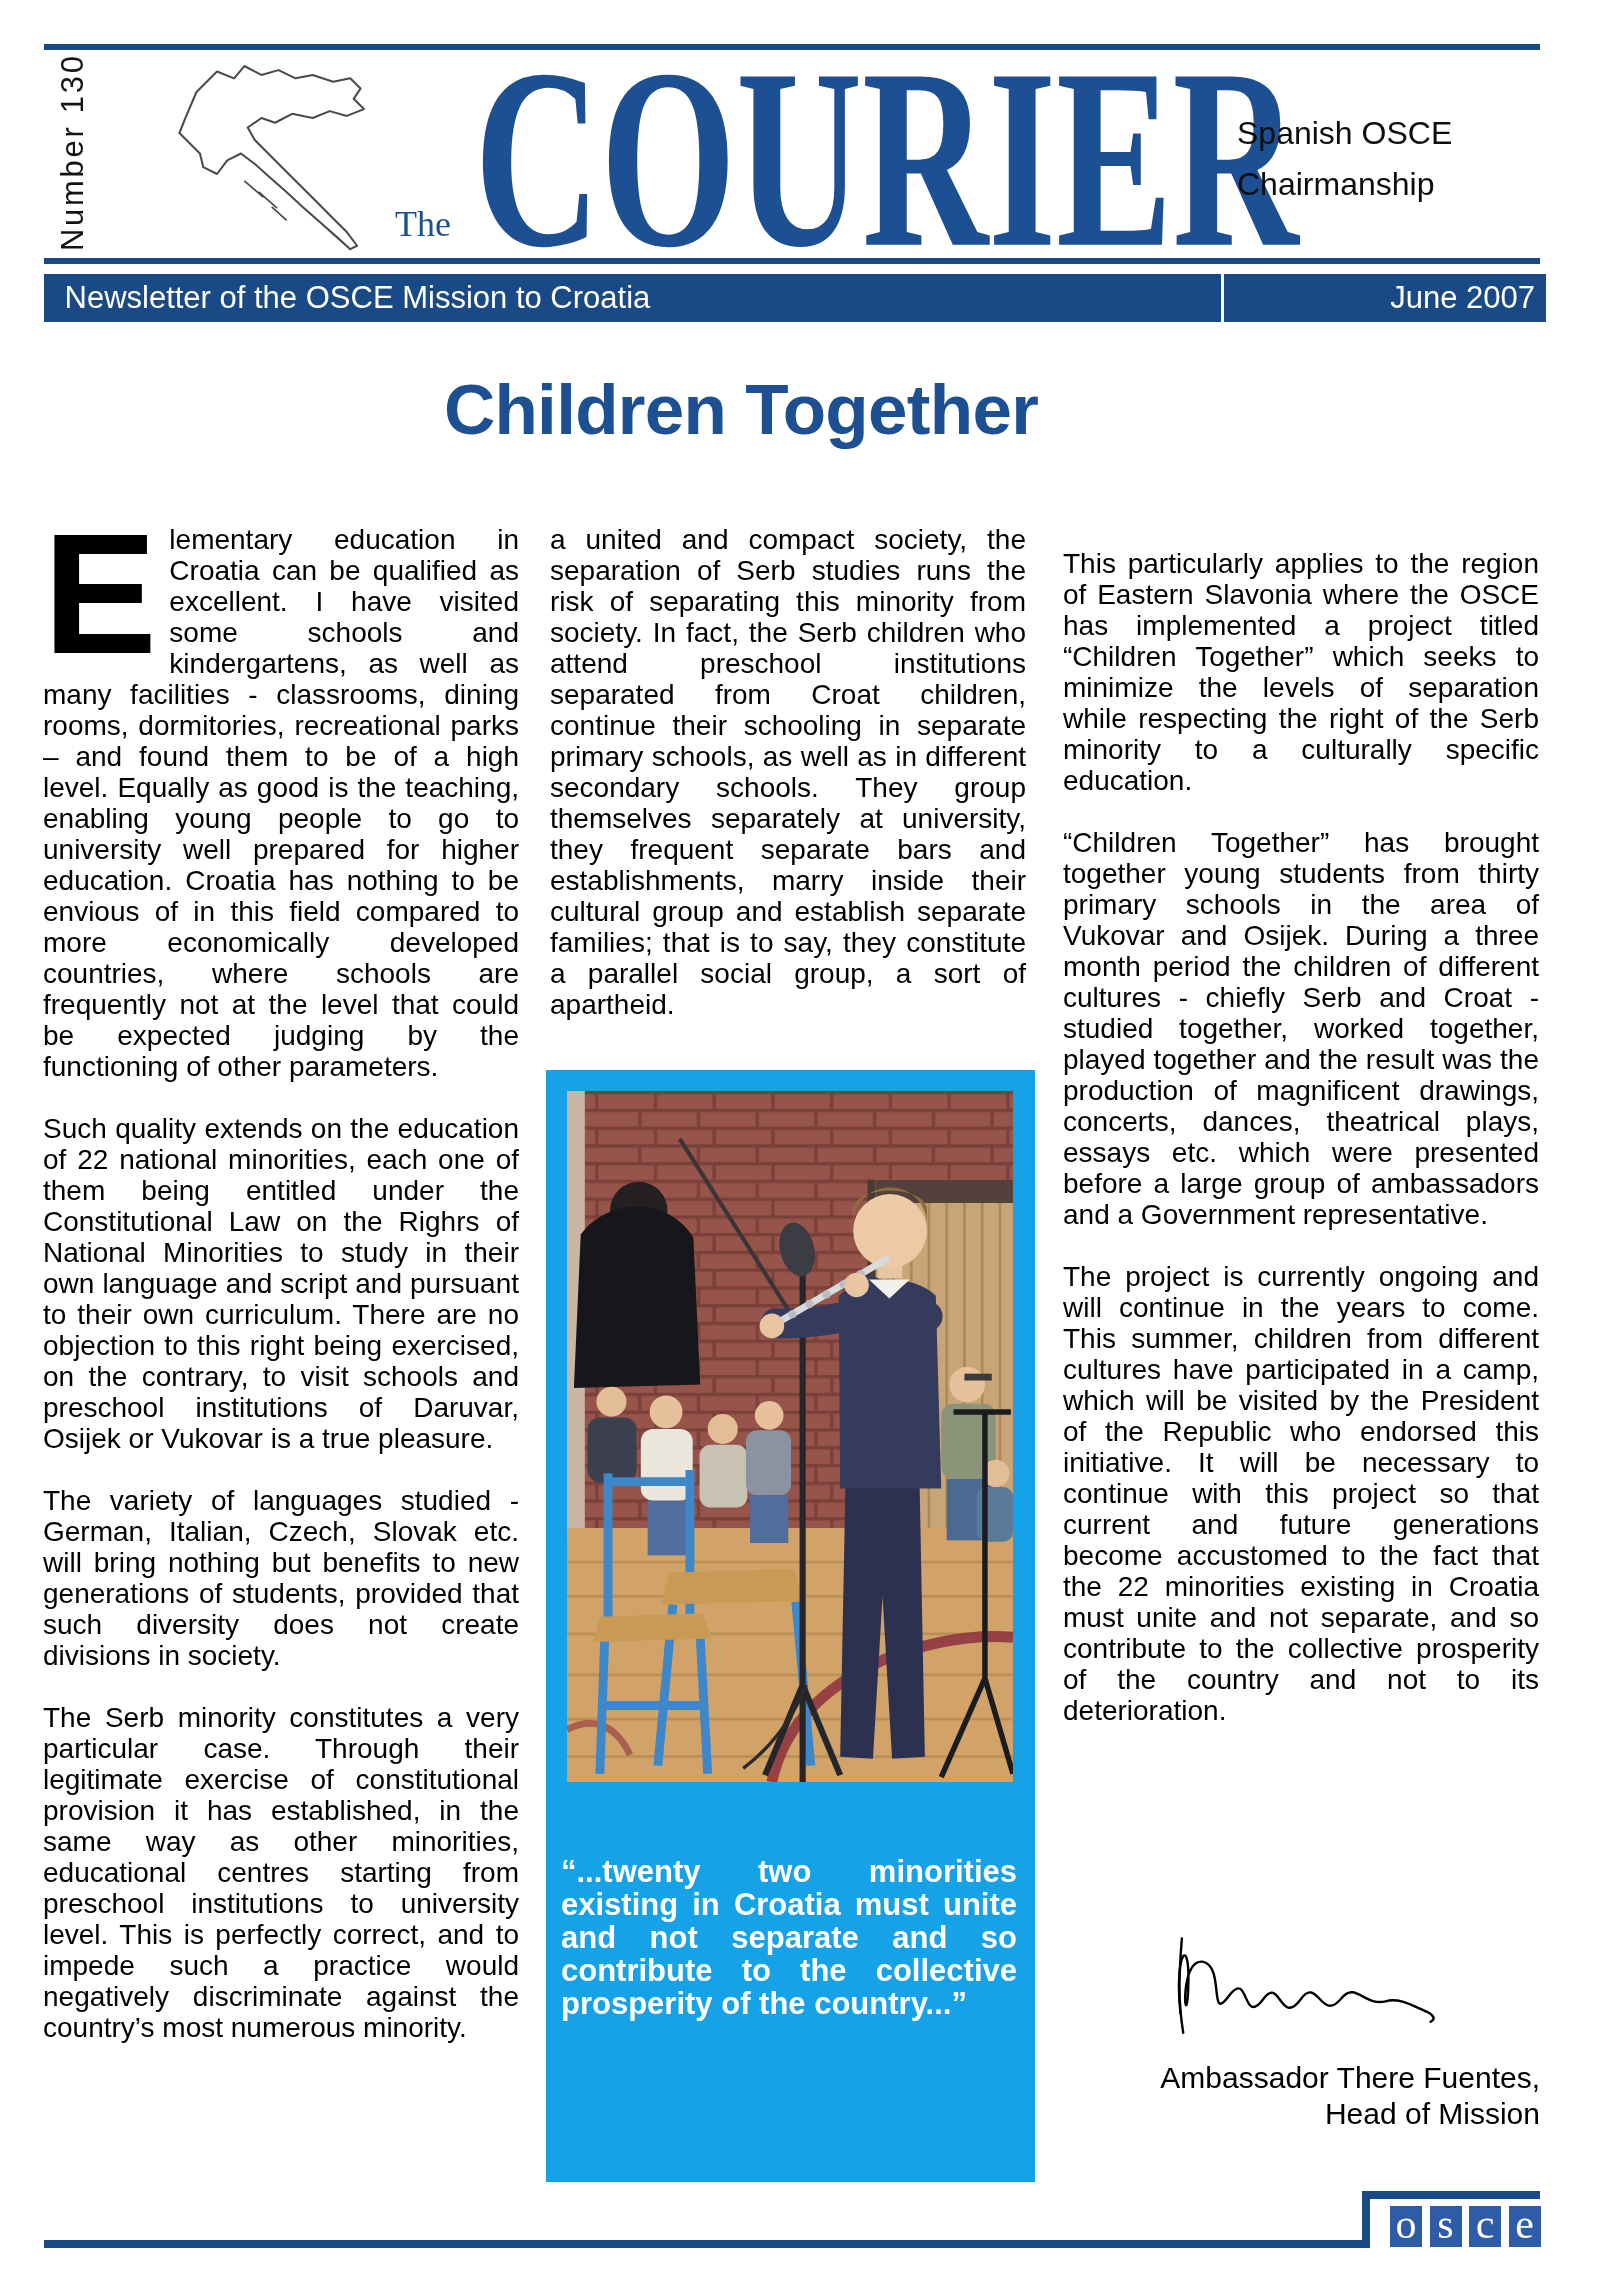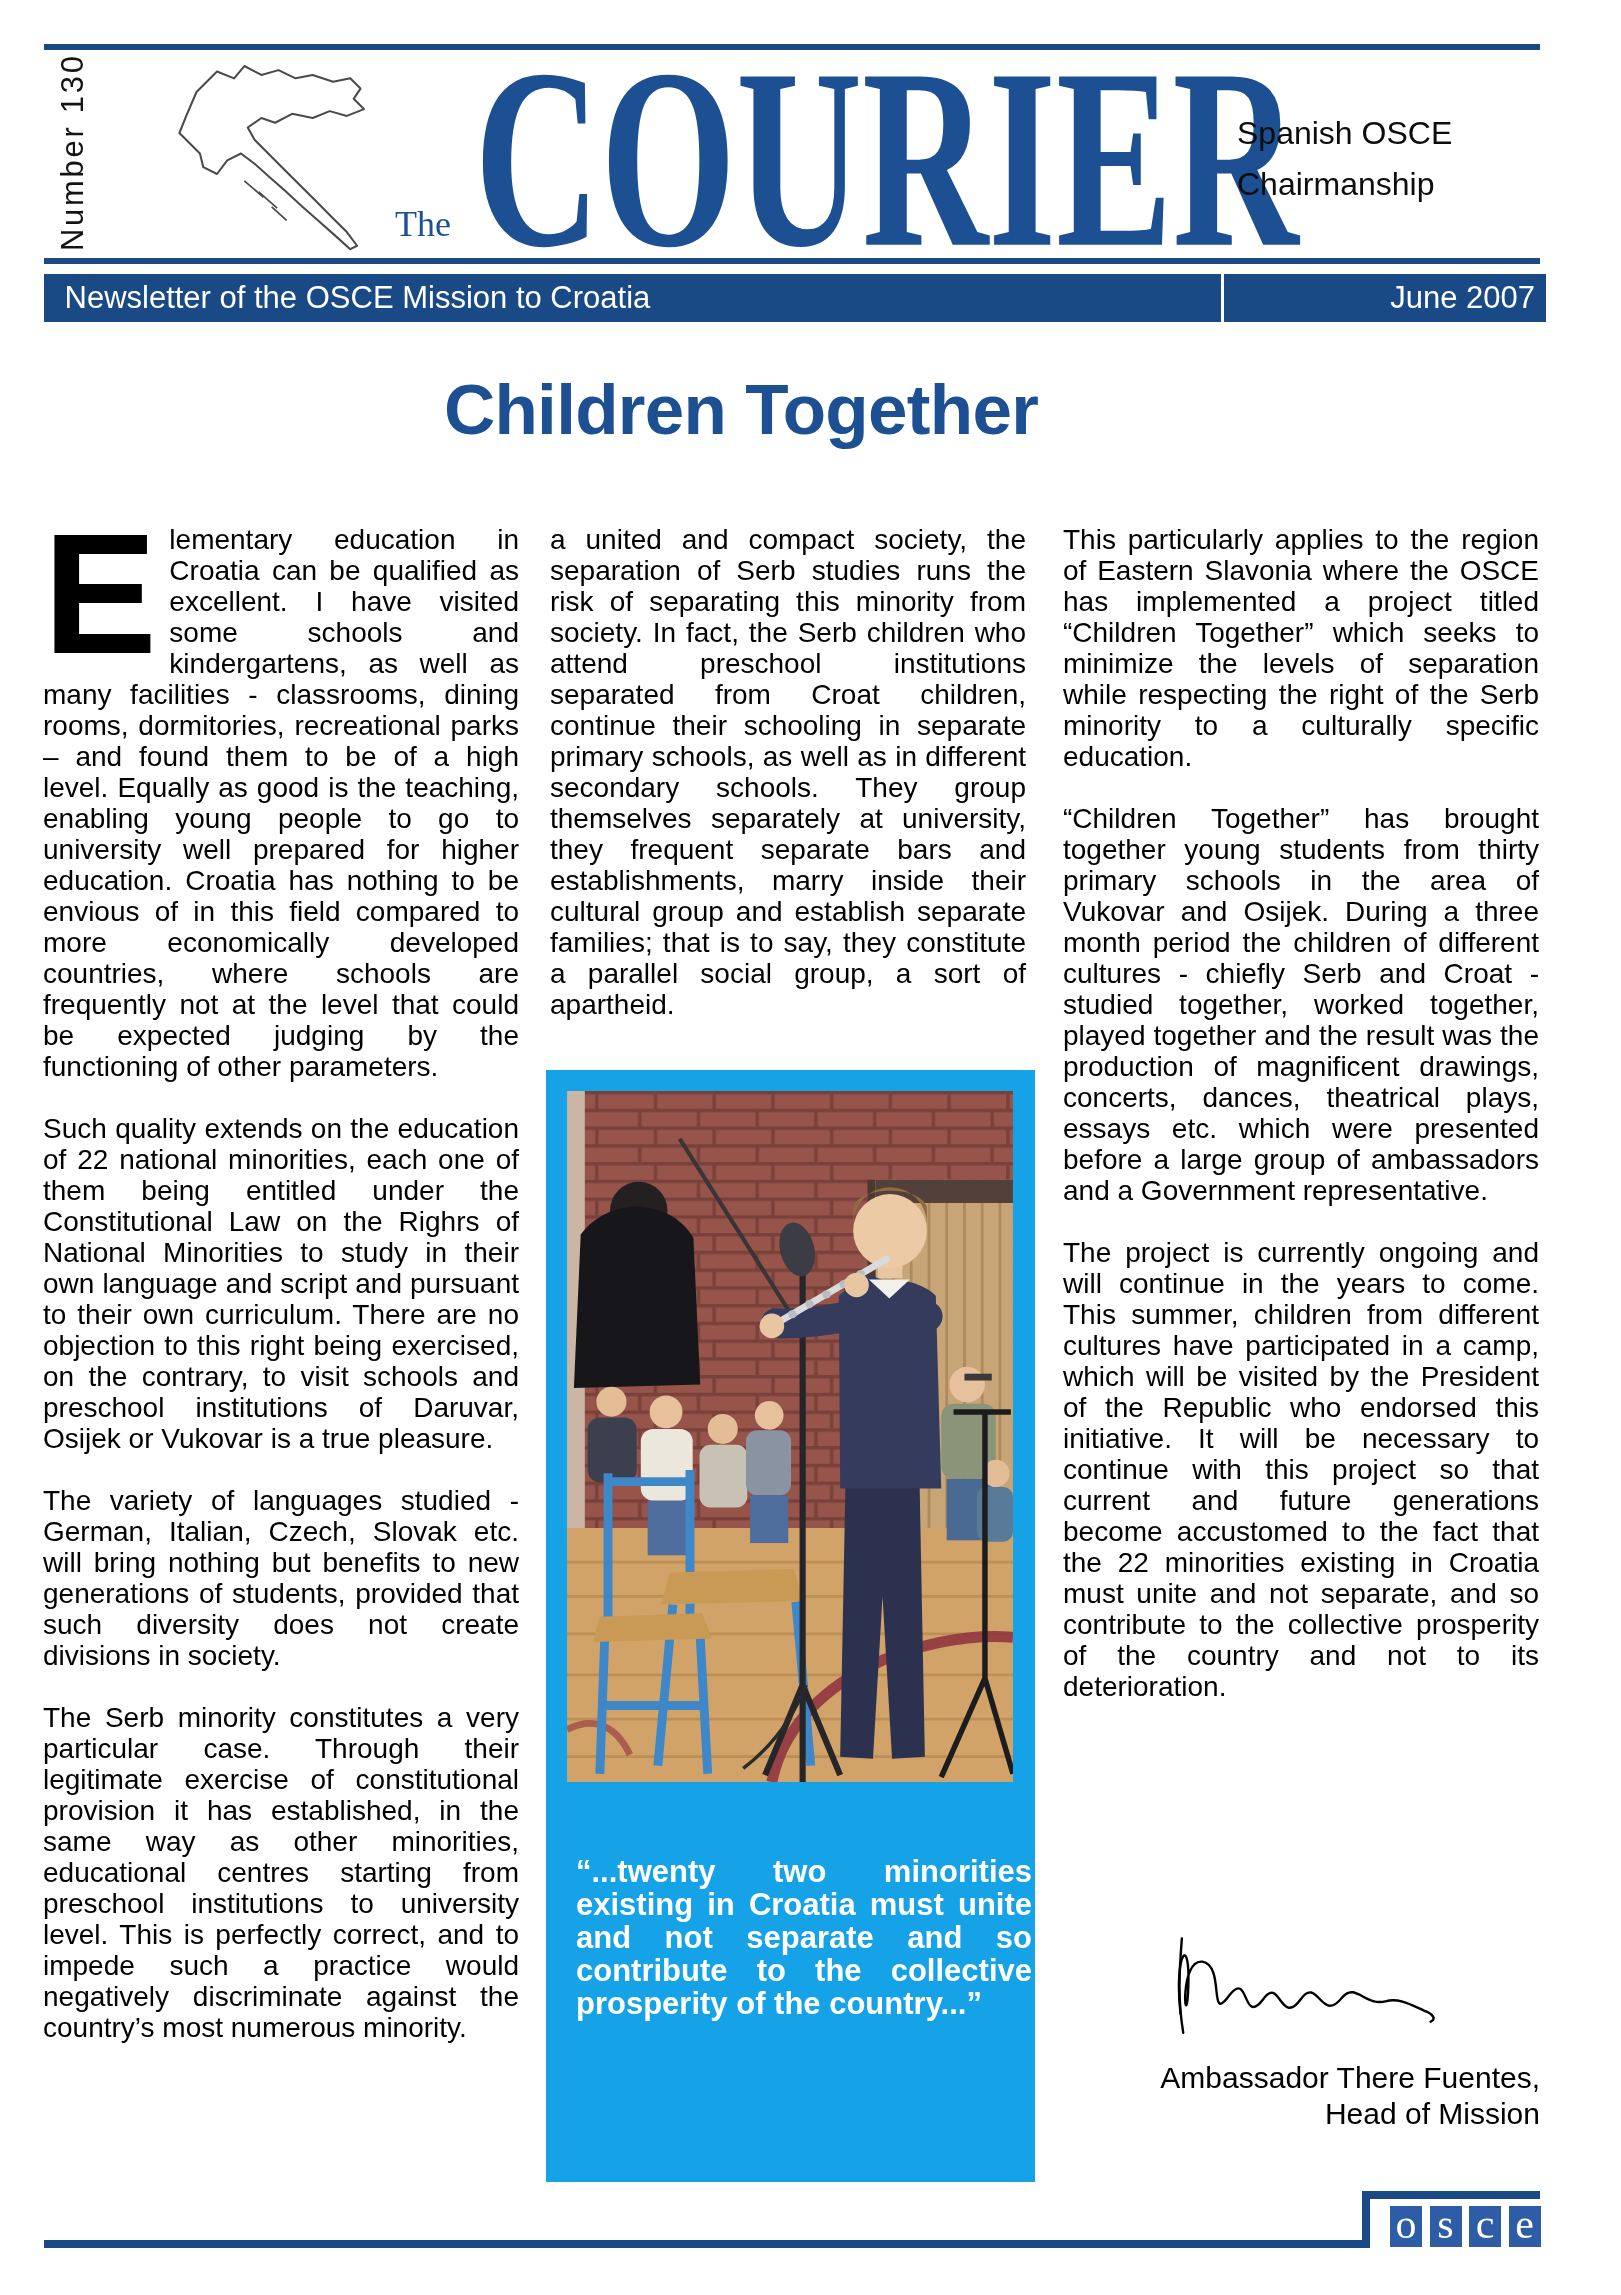--- a/index.html
+++ b/index.html
@@ -27,26 +27,26 @@
   .banner-divider{position:absolute;left:1177px;top:0;width:2.7px;height:48px;background:#fff;}
   .banner-right{position:absolute;right:11px;top:0;line-height:48px;font-size:31px;color:#fff;}
   .title{position:absolute;left:43px;top:369px;width:1498px;margin:0;text-align:center;
         transform:translateX(-51px);font-size:71px;font-weight:bold;color:var(--masthead_navy);
         letter-spacing:-0.7px;}
   .col{position:absolute;top:524px;width:476px;font-size:28px;line-height:31px;
         text-align:justify;}
   .col p{margin:0 0 31px 0;}
   .col1{left:43px;}
   .col2{left:550px;}
-  .col3{left:1063px;}
+  .col3{left:1063px;margin-top:24px;}
   .dropcap{float:left;font-size:171px;line-height:0.72;font-weight:bold;color:#000;
         padding:8.2px 12.3px 0 0;}
   .photobox{position:absolute;left:546px;top:1070px;width:489px;height:1112px;background:var(--azure);}
   .photo{position:absolute;left:21px;top:20.5px;}
-  .quote{position:absolute;left:30px;top:785px;width:456px;font-size:31px;line-height:33px;
+  .quote{position:absolute;left:15px;top:785px;width:456px;font-size:31px;line-height:33px;
         font-weight:bold;color:#fff;text-align:justify;}
   .signature{position:absolute;left:1160px;top:1911px;}
   .sigblock{position:absolute;left:1063px;top:2060px;width:477px;text-align:right;
         font-size:30px;line-height:36px;color:#000;}
   .bottom-bar{position:absolute;left:44px;top:2240px;width:1318px;height:8.2px;background:var(--navy);}
   .logo-step{position:absolute;left:1362px;top:2191px;width:8.2px;height:57px;background:var(--navy);}
   .logo-topline{position:absolute;left:1362px;top:2191px;width:178px;height:8.2px;background:var(--navy);}
   .osce-tiles{position:absolute;left:1390px;top:2206px;display:flex;gap:7.5px;}
   .tile{width:32px;height:41px;background:var(--tile_blue);display:flex;align-items:center;
         justify-content:center;}

